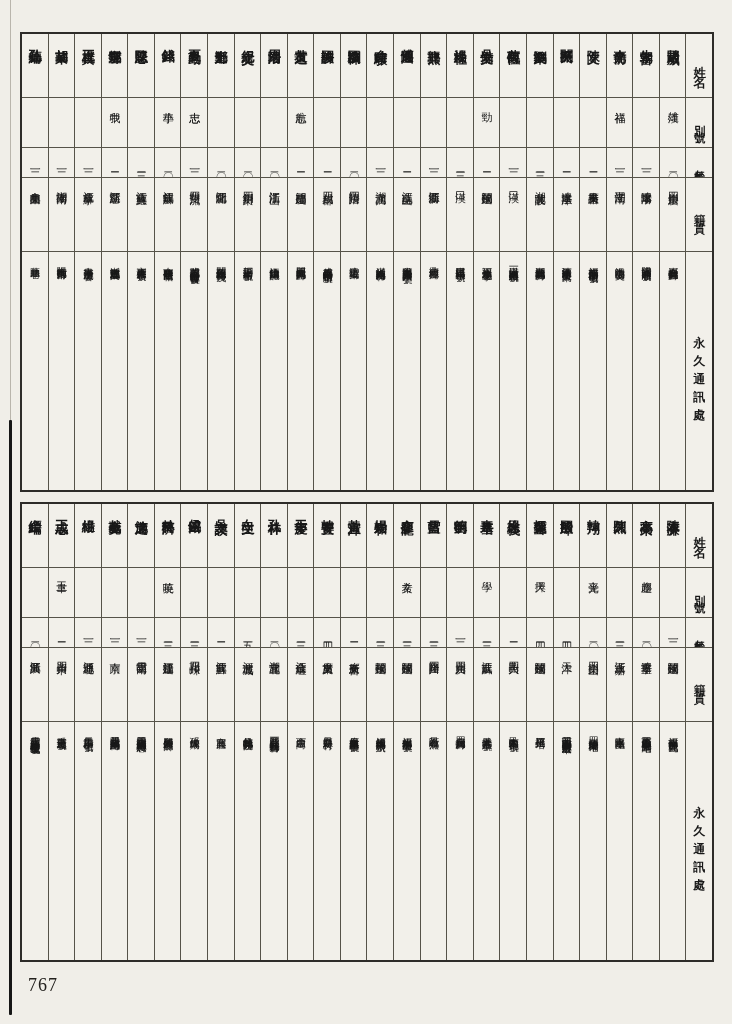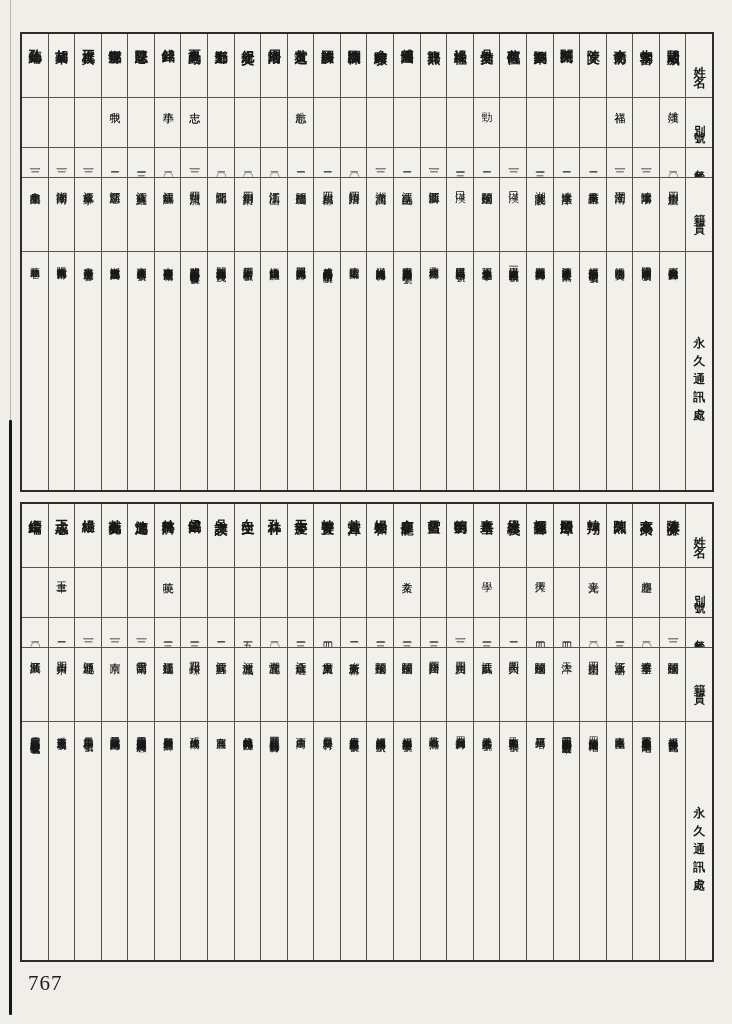--- a/index.html
+++ b/index.html
@@ -71,21 +71,21 @@
   
   .head-col{background:#f2f0ea;}
   .head{font-weight:700;justify-content:center;padding:0;}
   .r-name.head{font-size:12.5px;letter-spacing:0.8em;}
   .r-alias.head{font-size:11.5px;letter-spacing:0.6em;}
   .r-age.head{font-size:10.5px;letter-spacing:0.05em;}
   .r-native.head{font-size:11.5px;letter-spacing:0.8em;}
   .r-addr.head{font-size:12px;letter-spacing:1.5em;padding-top:0;}
   .page-number{
     position:absolute;left:28px;bottom:28px;
-    font-size:21px;letter-spacing:1px;color:#22201d;
+    font-size:18px;letter-spacing:1px;color:#22201d;
   }
 </style>
 </head>
 <body>
 
 <div class="page">
   <div class="gutter-line-faint"></div>
   <div class="gutter-line"></div>
 
   <div class="tables-wrap">

